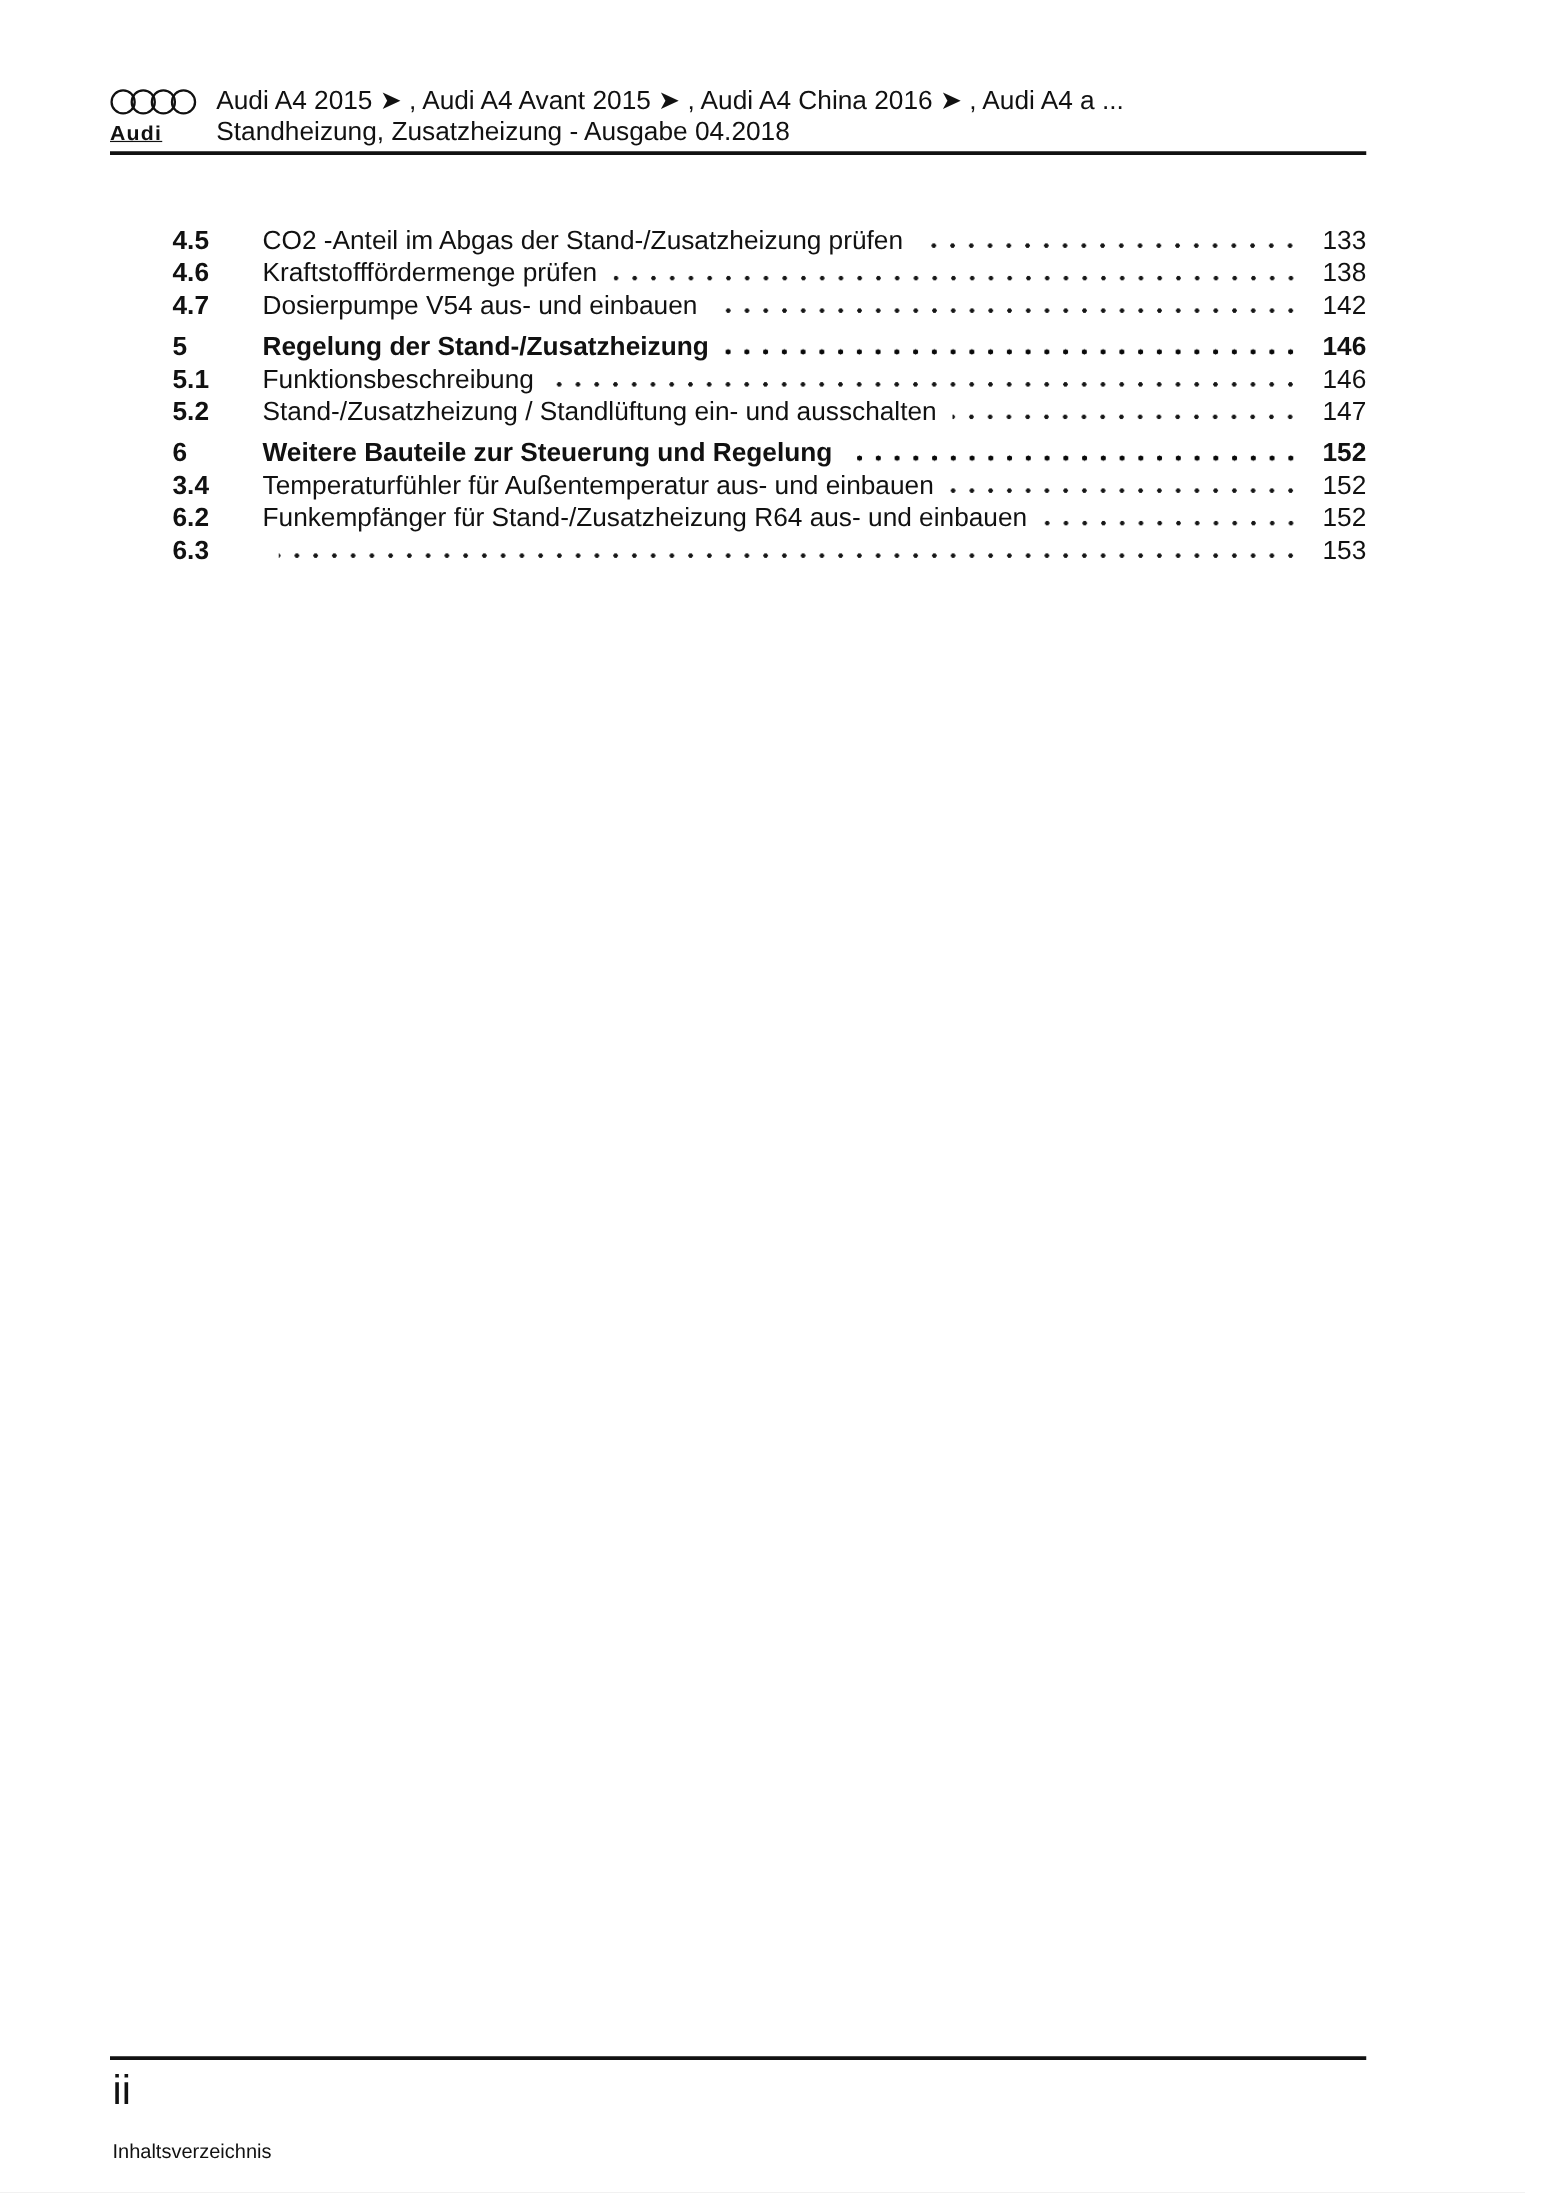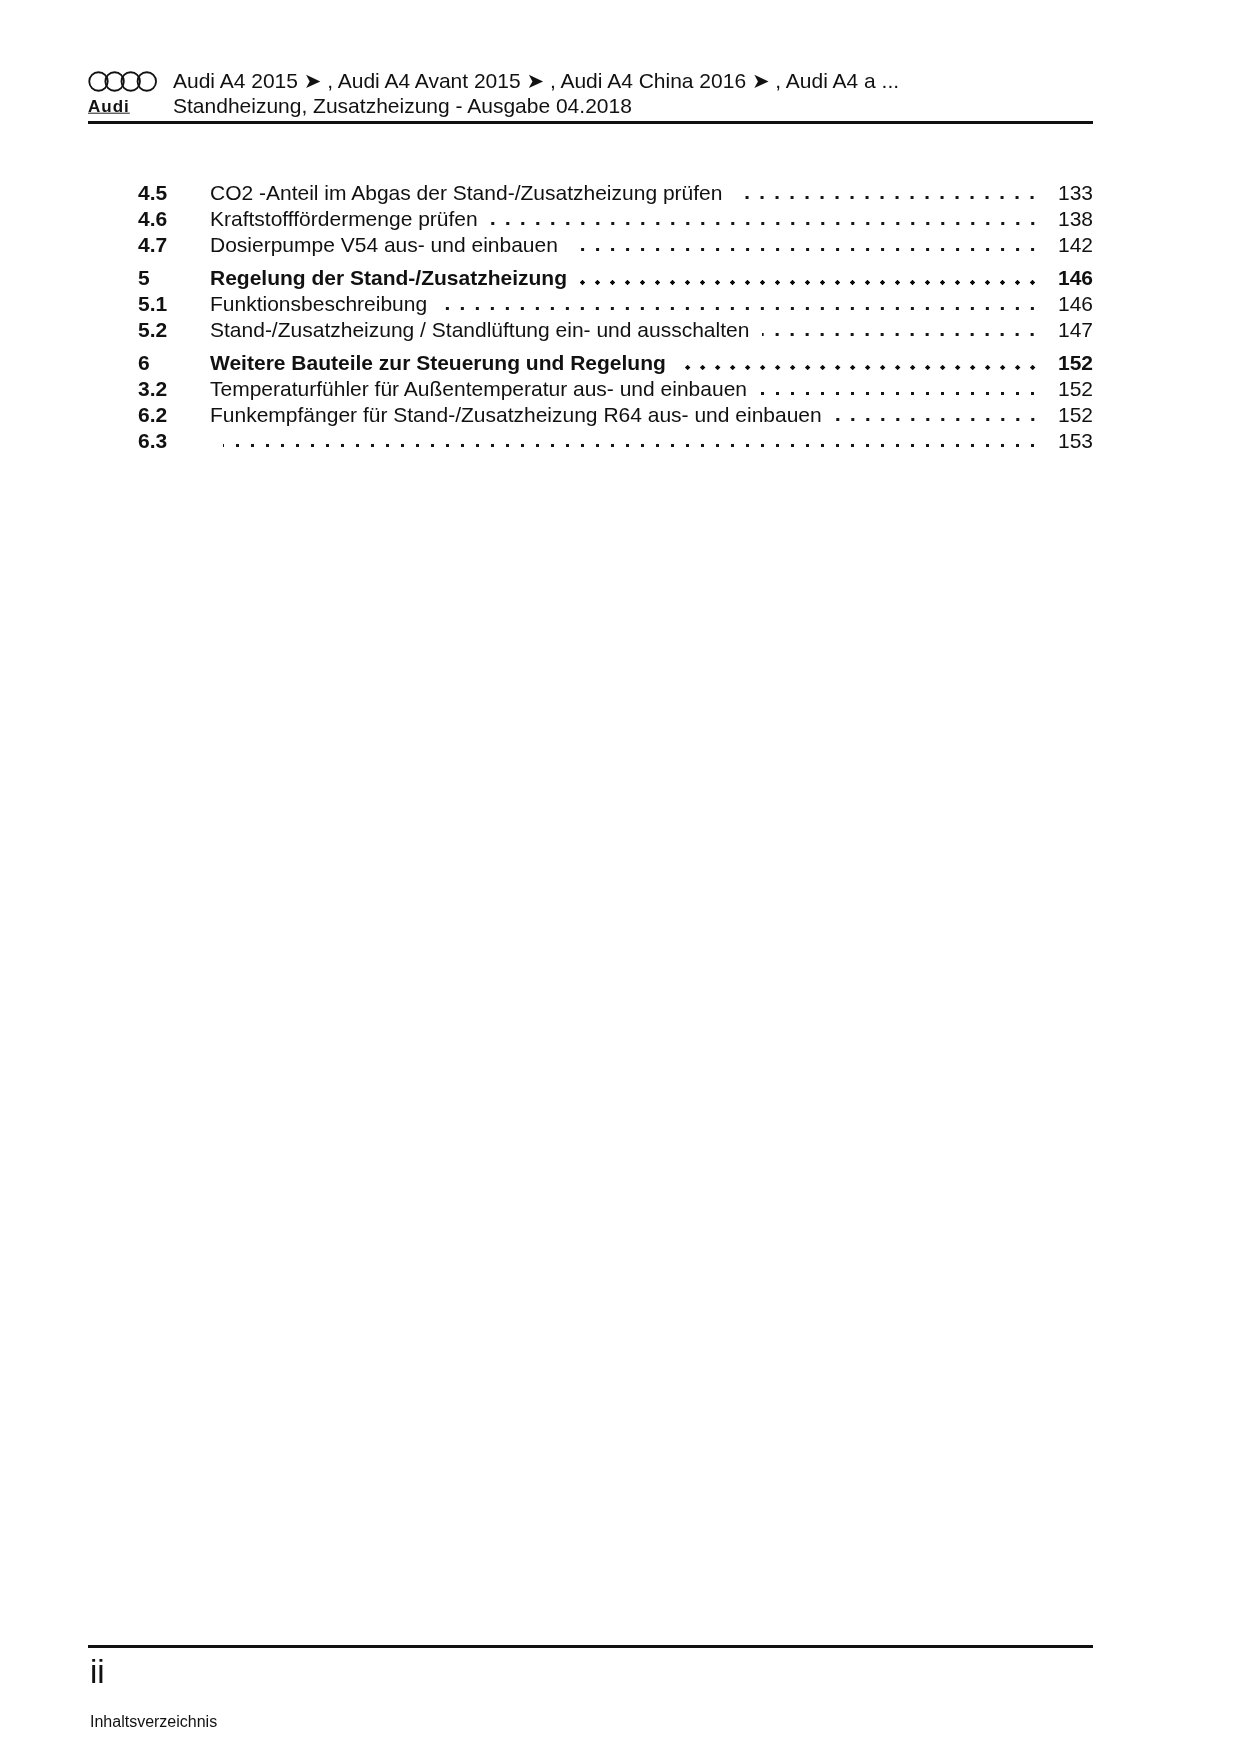--- a/index.html
+++ b/index.html
@@ -170,21 +170,21 @@
     </div>
 
     <div class="toc-row chapter">
       <span class="toc-num">6</span>
       <span class="toc-title">Weitere Bauteile zur Steuerung und Regelung</span>
       <span class="leader"></span>
       <span class="toc-page">152</span>
     </div>
 
     <div class="toc-row">
-      <span class="toc-num">3.2</span>
+      <span class="toc-num">3.4</span>
       <span class="toc-title">Temperaturfühler für Außentemperatur aus- und einbauen</span>
       <span class="leader"></span>
       <span class="toc-page">152</span>
     </div>
 
     <div class="toc-row">
       <span class="toc-num">6.2</span>
       <span class="toc-title">Funkempfänger für Stand-/Zusatzheizung R64 aus- und einbauen</span>
       <span class="leader"></span>
       <span class="toc-page">152</span>

